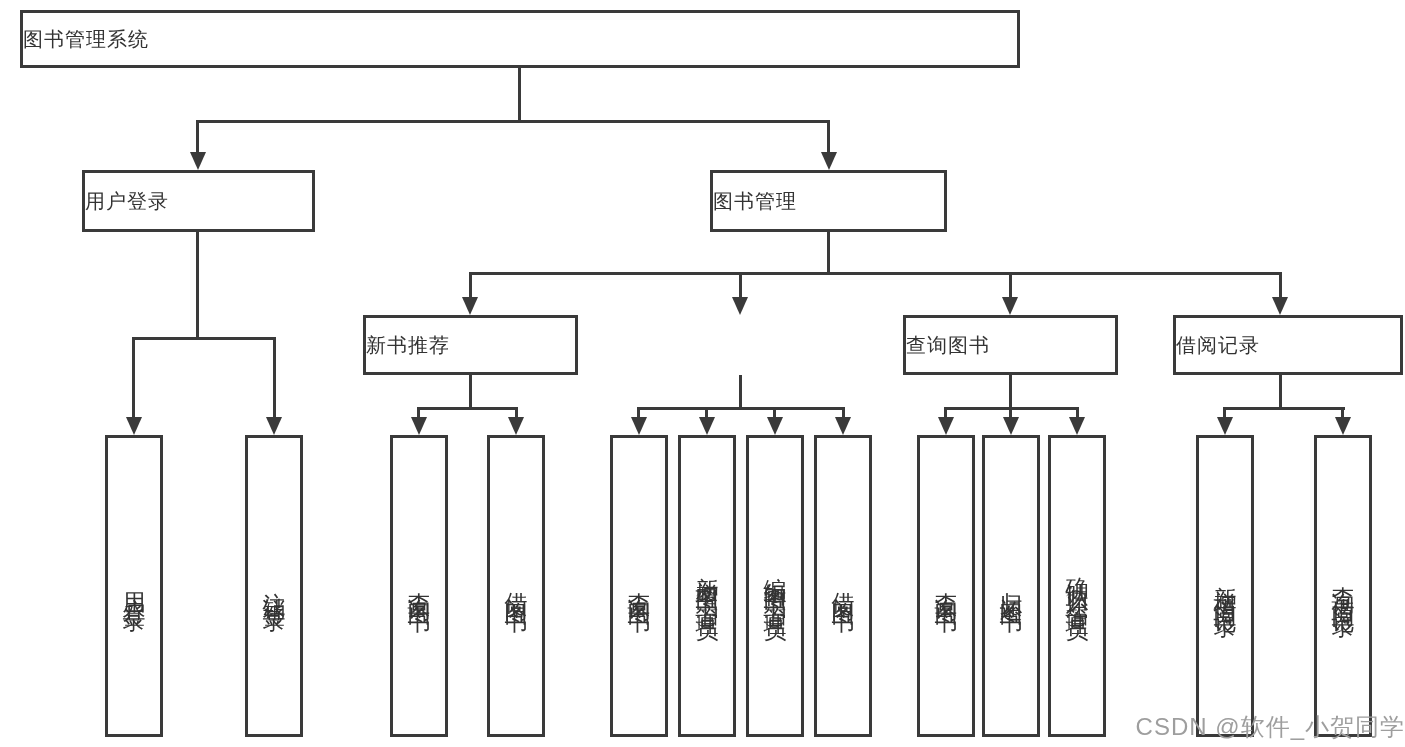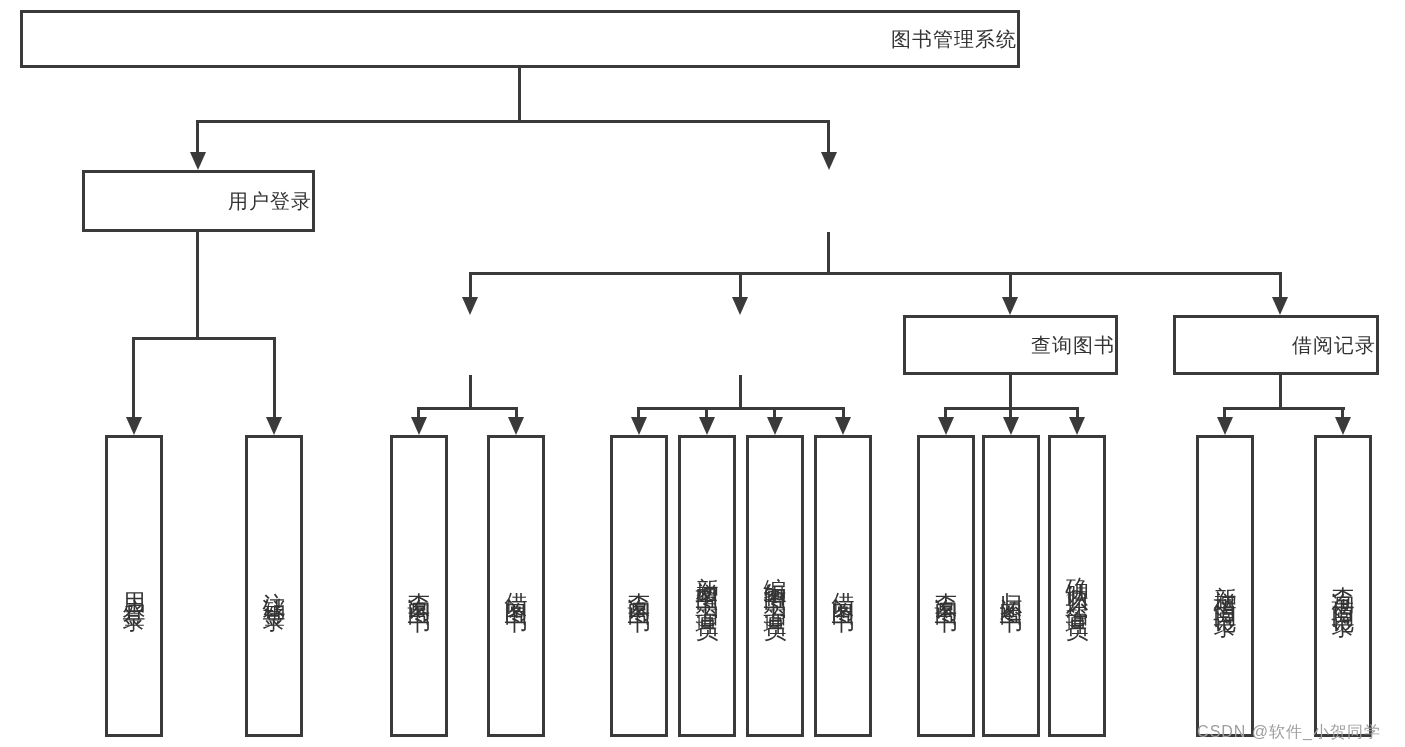--- a/index.html
+++ b/index.html
@@ -20,21 +20,21 @@
     background:var(--bg);
     overflow:hidden;
   }
   .hbox{
     position:absolute;
     box-sizing:border-box;
     border:3px solid var(--line);
     background:#fff;
     display:flex;
     align-items:center;
-    justify-content:flex-end;
+    justify-content:flex-start;
     color:var(--text);
     font-size:20px;
     letter-spacing:1px;
   }
   .vbox{
     position:absolute;
     box-sizing:border-box;
     border:3px solid var(--line);
     background:#fff;
     top:435px;
@@ -59,23 +59,23 @@
   }
   .arr{
     position:absolute;
     width:0;height:0;
     border-left:8px solid transparent;
     border-right:8px solid transparent;
     border-top:18px solid var(--line);
   }
   .watermark{
     position:absolute;
-    right:24px;
+    right:0;
     bottom:4px;
-    font-size:16px;
+    font-size:24px;
     color:var(--wm);
     letter-spacing:1px;
     pointer-events:none;
   }
 </style>
 </head>
 <body>
 
 <div class="canvas">
 
@@ -87,20 +87,23 @@
     <div class="ln" style="left:518px;top:68px;width:3px;height:52px;"></div>
     <div class="ln" style="left:196px;top:120px;width:634px;height:3px;"></div>
     <div class="ln" style="left:196px;top:120px;width:3px;height:36px;"></div>
     <div class="arr" style="left:190px;top:152px;"></div>
     <div class="ln" style="left:827px;top:120px;width:3px;height:36px;"></div>
     <div class="arr" style="left:821px;top:152px;"></div>
   </div>
 
   <div class="hbox" style="left:82px;top:170px;width:233px;height:62px;">
     <span>用户登录</span>
+  </div>
+  <div class="hbox" style="left:710px;top:170px;width:237px;height:62px;">
+    <span>图书管理</span>
   </div>
 
   <div>
     <div class="ln" style="left:196px;top:232px;width:3px;height:105px;"></div>
     <div class="ln" style="left:132px;top:337px;width:144px;height:3px;"></div>
     <div class="ln" style="left:132px;top:337px;width:3px;height:84px;"></div>
     <div class="arr" style="left:126px;top:417px;"></div>
     <div class="ln" style="left:273px;top:337px;width:3px;height:84px;"></div>
     <div class="arr" style="left:266px;top:417px;"></div>
   </div>
@@ -111,24 +114,27 @@
     <div class="ln" style="left:469px;top:272px;width:3px;height:28px;"></div>
     <div class="arr" style="left:462px;top:297px;"></div>
     <div class="ln" style="left:739px;top:272px;width:3px;height:28px;"></div>
     <div class="arr" style="left:732px;top:297px;"></div>
     <div class="ln" style="left:1009px;top:272px;width:3px;height:28px;"></div>
     <div class="arr" style="left:1002px;top:297px;"></div>
     <div class="ln" style="left:1279px;top:272px;width:3px;height:28px;"></div>
     <div class="arr" style="left:1272px;top:297px;"></div>
   </div>
 
+  <div class="hbox" style="left:363px;top:315px;width:215px;height:60px;">
+    <span>新书推荐</span>
+  </div>
   <div class="hbox" style="left:903px;top:315px;width:215px;height:60px;">
     <span>查询图书</span>
   </div>
-  <div class="hbox" style="left:1173px;top:315px;width:206px;height:60px;">
+  <div class="hbox" style="left:1173px;top:315px;width:230px;height:60px;">
     <span>借阅记录</span>
   </div>
 
   <div>
     <div class="ln" style="left:469px;top:375px;width:3px;height:35px;"></div>
     <div class="ln" style="left:417px;top:407px;width:101px;height:3px;"></div>
     <div class="ln" style="left:417px;top:407px;width:3px;height:14px;"></div>
     <div class="arr" style="left:411px;top:417px;"></div>
     <div class="ln" style="left:515px;top:407px;width:3px;height:14px;"></div>
     <div class="arr" style="left:508px;top:417px;"></div>

